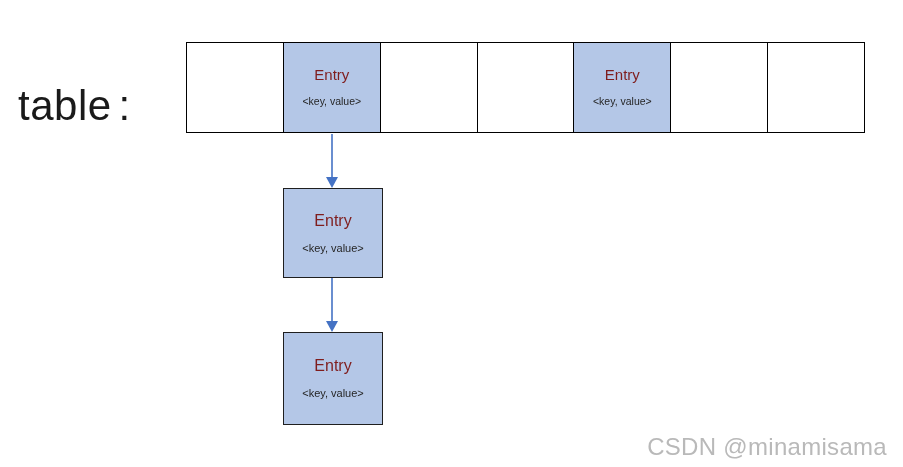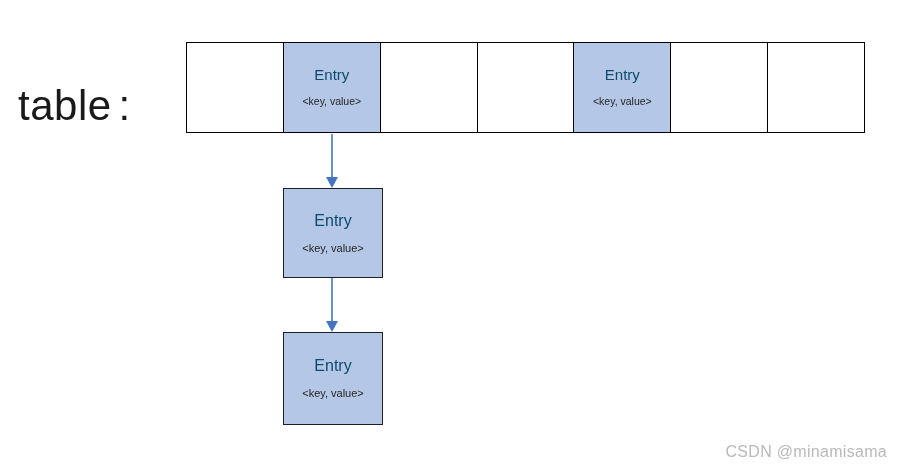--- a/index.html
+++ b/index.html
@@ -49,21 +49,21 @@
   }
   .cell:last-child {
     border-right: none;
   }
   .cell.occupied {
     background: var(--cell-fill);
   }
   .entry-title {
     font-size: 15px;
     line-height: 1.25;
-    color: #0c4a6e;
+    color: #7f1d1d;
   }
   .entry-subtitle {
     font-size: 10.5px;
     line-height: 1.3;
     color: #262626;
     margin-top: 10px;
   }
   .node {
     position: absolute;
     left: 283px;
@@ -90,21 +90,21 @@
     left: 0;
     top: 0;
     width: 903px;
     height: 467px;
     pointer-events: none;
   }
   .watermark {
     position: absolute;
     right: 16px;
     bottom: 6px;
-    font-size: 16px;
+    font-size: 24px;
     color: var(--watermark-color);
     letter-spacing: 0.3px;
     text-align: center;
   }
 </style>
 </head>
 <body>
 
 <div class="canvas">
 

